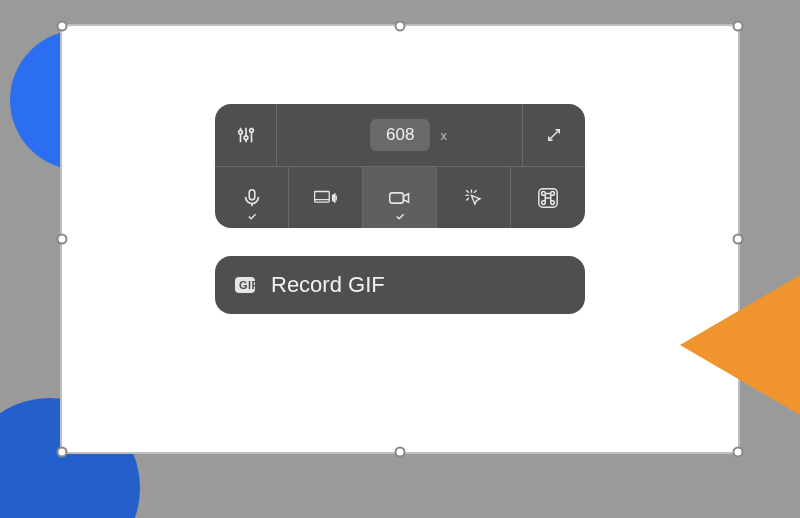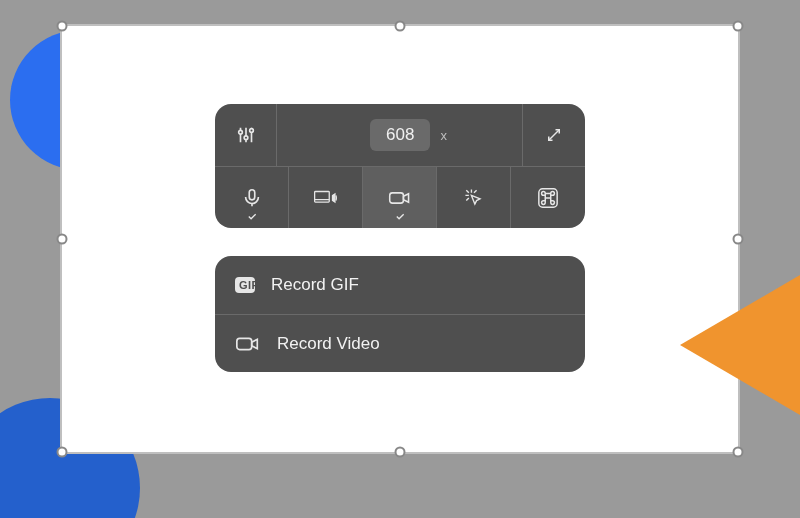--- a/index.html
+++ b/index.html
@@ -144,21 +144,21 @@
     color: #4f4f4f;
     font-weight: 700;
     font-size: 11px;
     border-radius: 4px;
     padding: 2px 4px;
     letter-spacing: 0.5px;
     width: 20px;
     text-align: center;
   }
   .rec-label {
-    font-size: 17px;
+    font-size: 22px;
     font-weight: 500;
     color: #f2f2f2;
   }
 </style>
 </head>
 <body>
 
 <div class="circle-blue-1"></div>
 <div class="circle-blue-2"></div>
 
@@ -262,22 +262,13 @@
       </span>
     </div>
   </div>
 </div>
 
 <div class="panel panel-record">
   <div class="rec-item">
     <span class="gif-badge">GIF</span>
     <span class="rec-label">Record GIF</span>
   </div>
-  <div class="rec-item">
-    <span class="icon">
-      <svg width="26" height="20" viewBox="0 0 28 20" fill="none" stroke="#e6e6e6" stroke-width="1.8">
-        <rect x="2" y="4" width="16" height="12" rx="3"></rect>
-        <path d="M18 8l6-3v10l-6-3z"></path>
-      </svg>
-    </span>
-    <span class="rec-label">Record Video</span>
-  </div>
 </div>
 
 </body></html>

